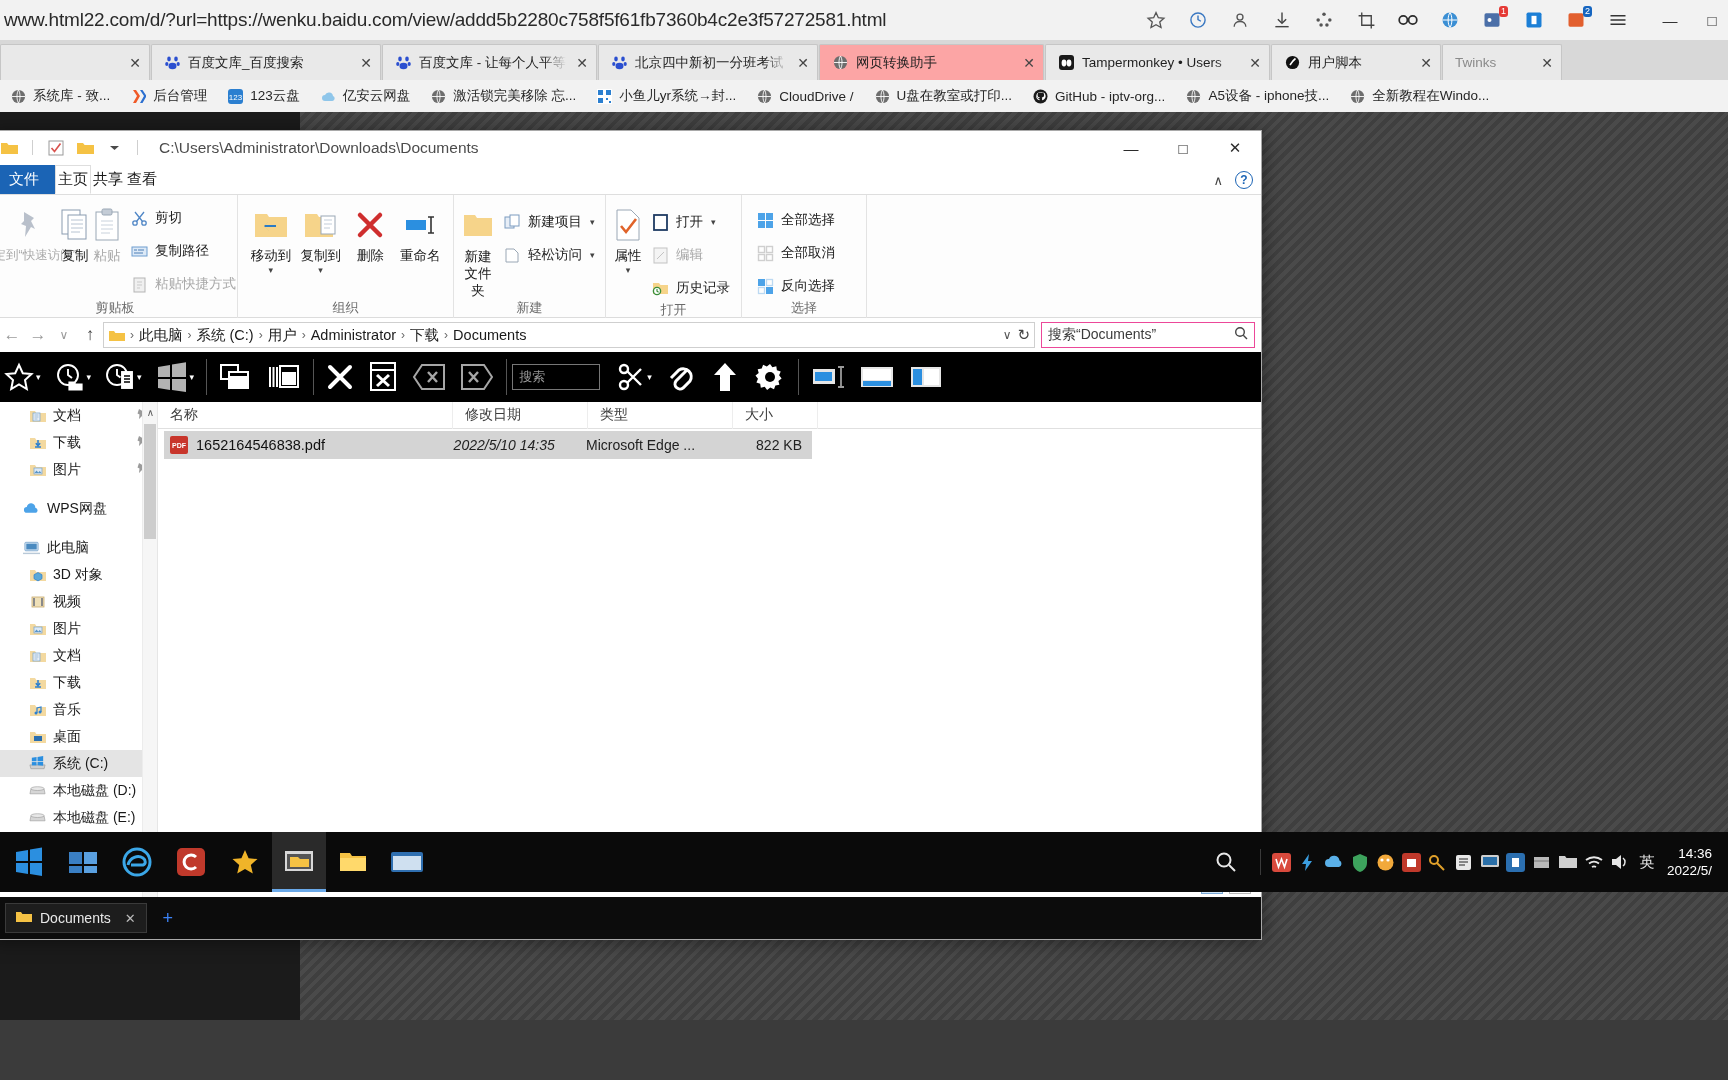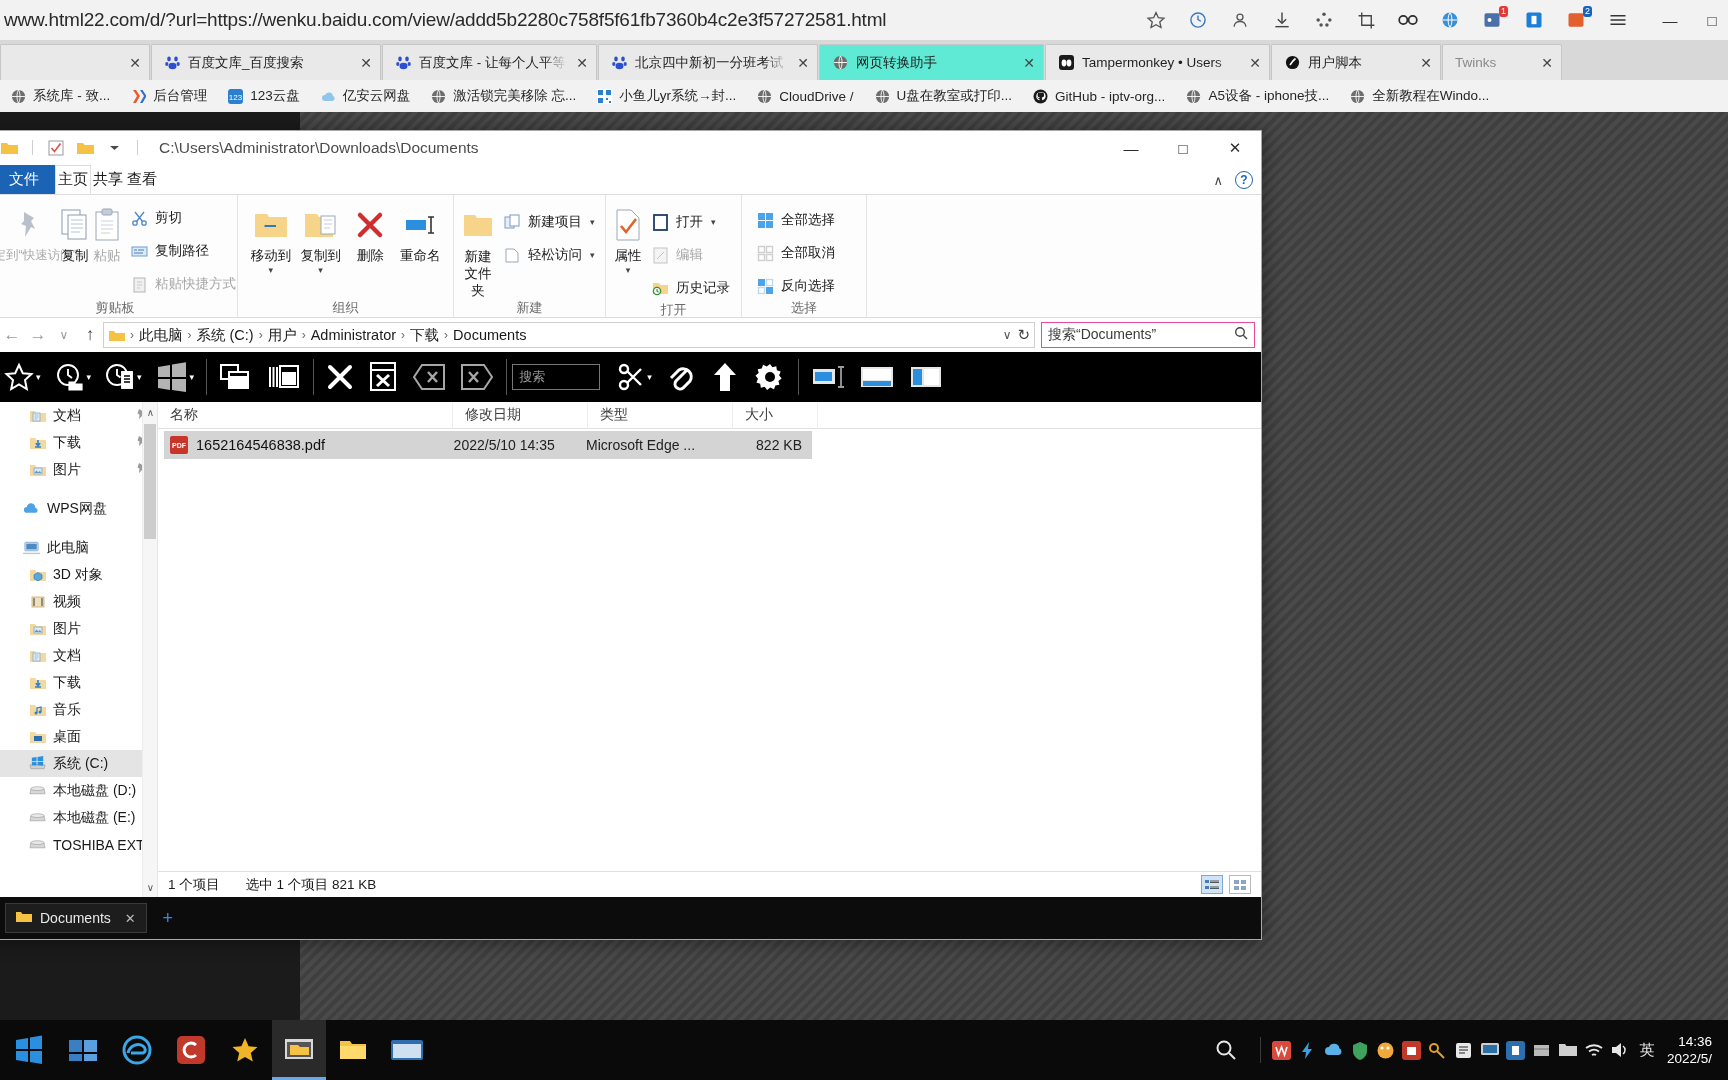--- a/index.html
+++ b/index.html
@@ -2,21 +2,21 @@
 <html><head>
 <meta charset="utf-8">
 <style>
   * { box-sizing: border-box; margin: 0; padding: 0; }
   html, body {
     width: 1728px; height: 1080px;
     font-family: "Liberation Sans", "DejaVu Sans", sans-serif;
     overflow: hidden;
     background: #3b3b3b;
   }
-  #root { position: relative; width: 1728px; height: 1080px; }
+  #root { position: relative; width: 1728px; height: 892px; }
 
   
   .browser-chrome {
     position: absolute; left: 0; top: 0; width: 1728px; height: 112px;
     background: #f2f2f2;
   }
   .omnibar {
     position: relative; height: 40px; background: #f2f2f2;
     display: flex; align-items: center;
   }
@@ -42,21 +42,21 @@
   
   .tabstrip { height: 40px; display: flex; align-items: flex-end;
     background: #d8d8d8; padding-left: 0; position: relative; }
   .tab {
     height: 36px; background: #e9e9e9; border: 1px solid #c6c6c6;
     border-bottom: none; border-radius: 2px 2px 0 0;
     display: flex; align-items: center; gap: 7px; padding: 0 6px 0 12px;
     font-size: 13.5px; color: #1f1f1f; margin-right: 1px;
     min-width: 0; position: relative;
   }
-  .tab.active { background: #5eead4; }
+  .tab.active { background: #fca5a5; }
   .tab-favicon { width: 17px; height: 17px; flex: 0 0 17px;
     display:flex; align-items:center; justify-content:center; }
   .tab-title { flex: 1 1 auto; overflow: hidden; white-space: nowrap;
     text-overflow: clip; -webkit-mask-image: linear-gradient(to right,#000 84%,transparent 100%);
     mask-image: linear-gradient(to right,#000 84%,transparent 100%); }
   .tab-close { flex: 0 0 16px; font-size: 14px; color: #444; text-align: center; }
 
   
   .bookmarks { height: 32px; background: #f2f2f2; display: flex; align-items: center;
     gap: 0px; overflow: hidden; padding-left: 0px; }
@@ -1184,21 +1184,21 @@
               <div class="col" style="width: 135px;">修改日期</div>
               <div class="col" style="width: 145px;">类型</div>
               <div class="col" style="width: 85px;">大小</div>
             </div>
           <div id="filelist" style="flex:1 1 auto">
               <div class="filerow">
                 <div class="fr-name" style="width: 295px;">
                   <span class="pdf-ico">PDF</span>
                   <span>1652164546838.pdf</span>
                 </div>
-                <div class="fr-cell" style="width: 135px; text-align: left; padding-right: 0px;">2022/5/10 14:35</div>
+                <div class="fr-cell" style="width: 135px; text-align: left; padding-right: 0px; font-style: italic;">2022/5/10 14:35</div>
                 <div class="fr-cell" style="width: 145px; text-align: left; padding-right: 0px;">Microsoft Edge ...</div>
                 <div class="fr-cell" style="width: 85px; text-align: right; padding-right: 10px;">822 KB</div>
               </div>
             </div>
           <div class="statusbar">
             <span>1 个项目</span>
             <span>选中 1 个项目  821 KB</span>
             <div class="viewbtns">
               <div class="vb on">
                 <svg width="14" height="12" viewBox="0 0 14 12">

